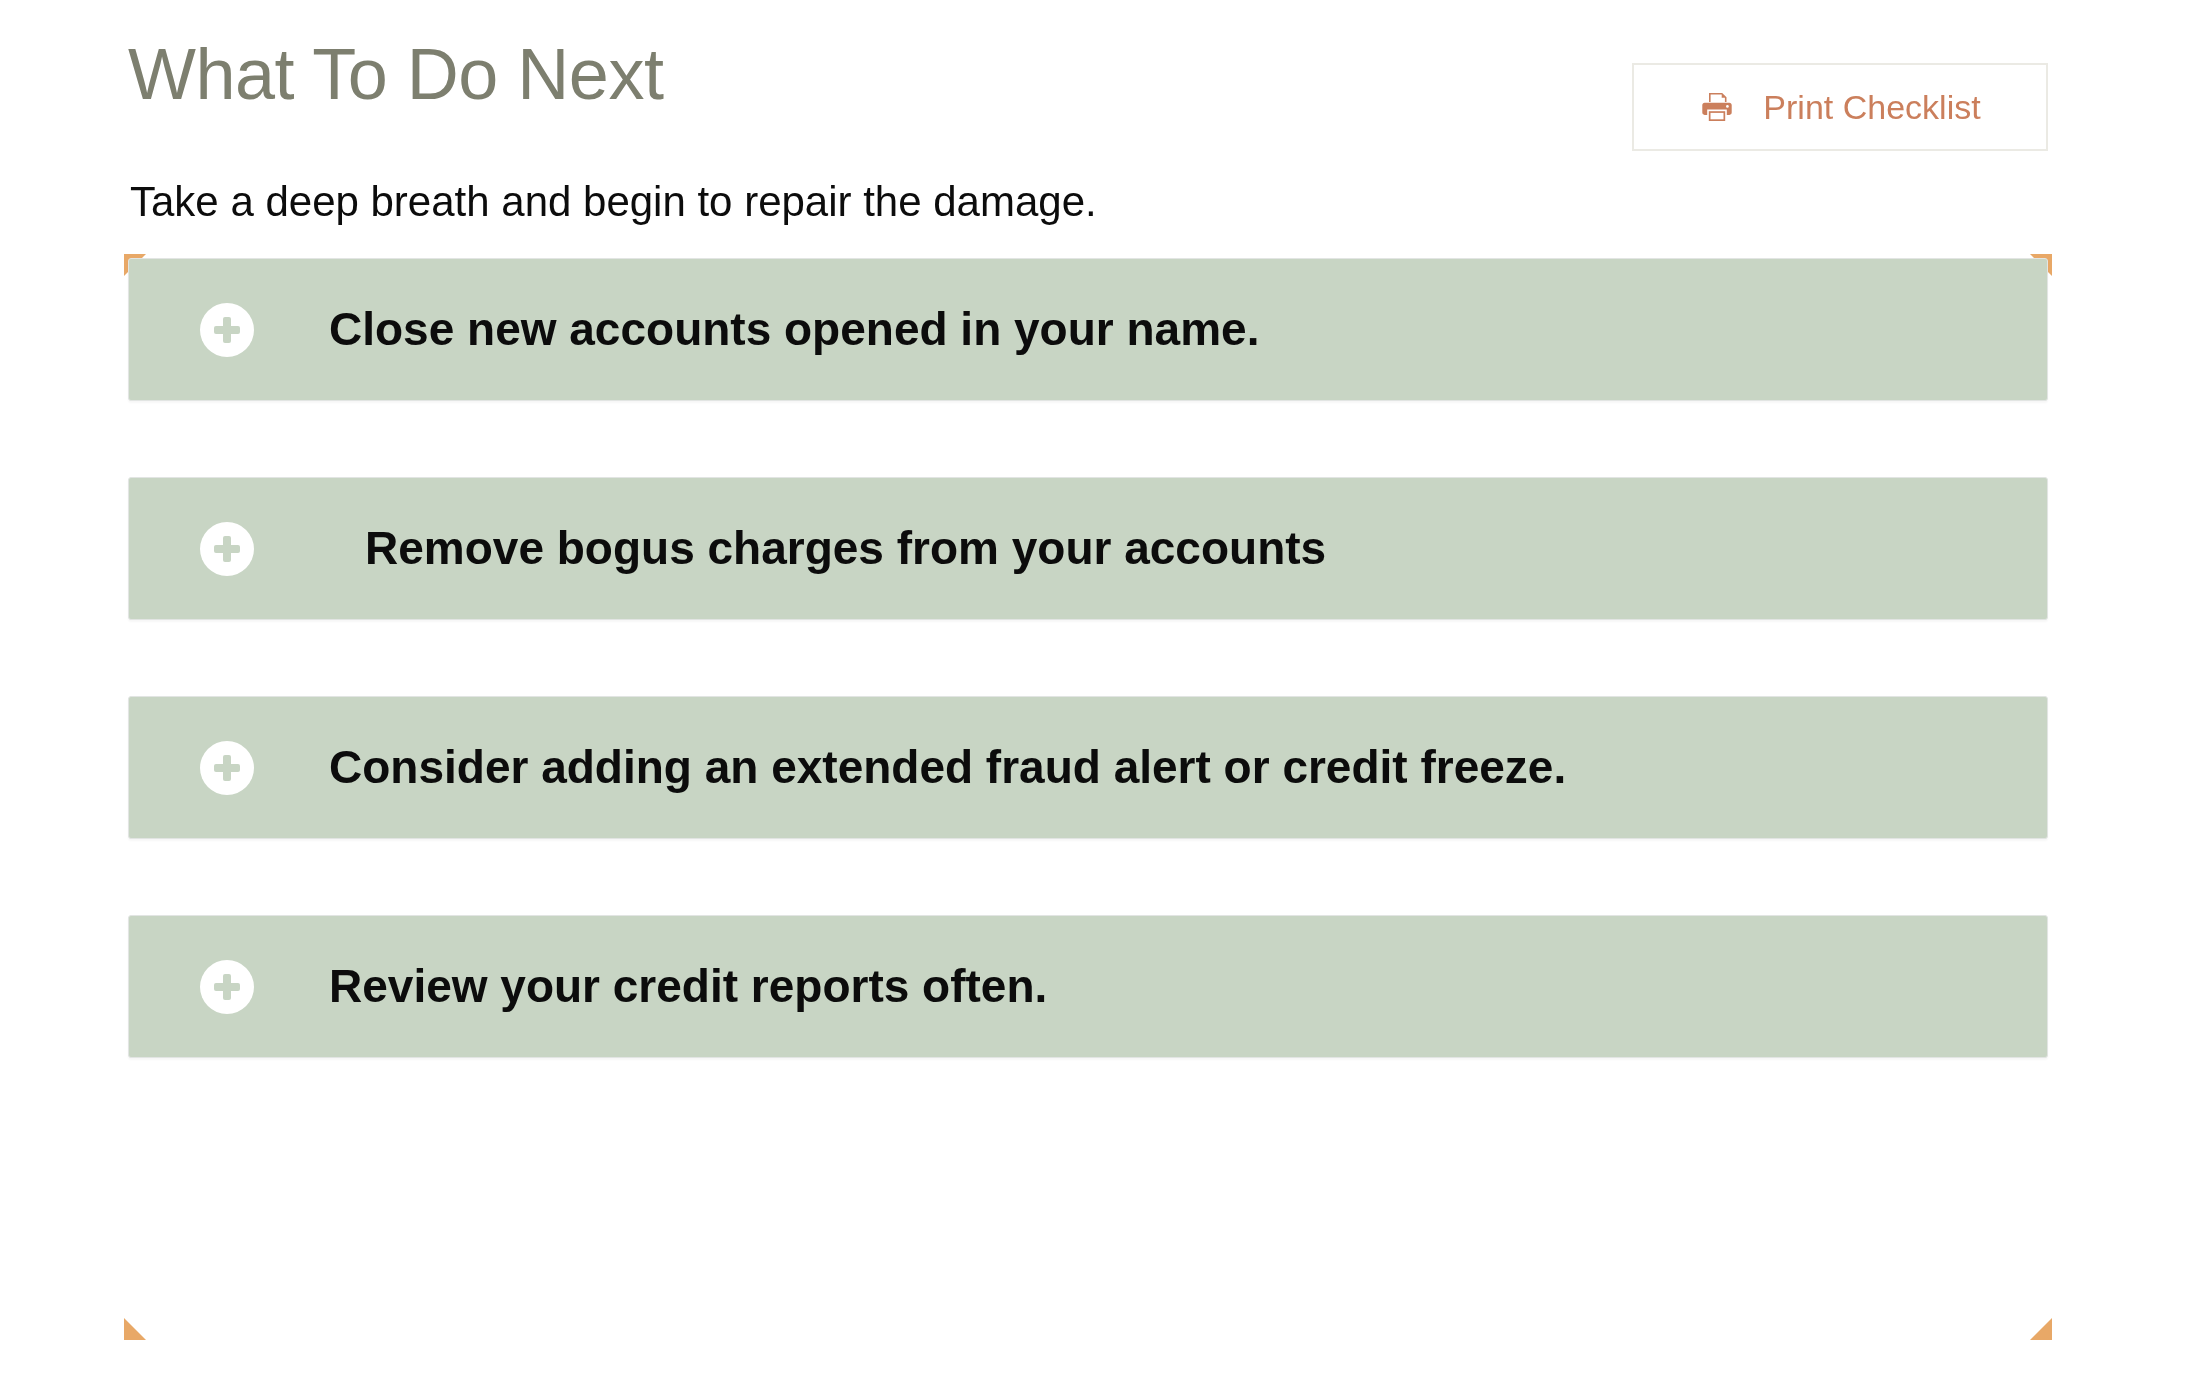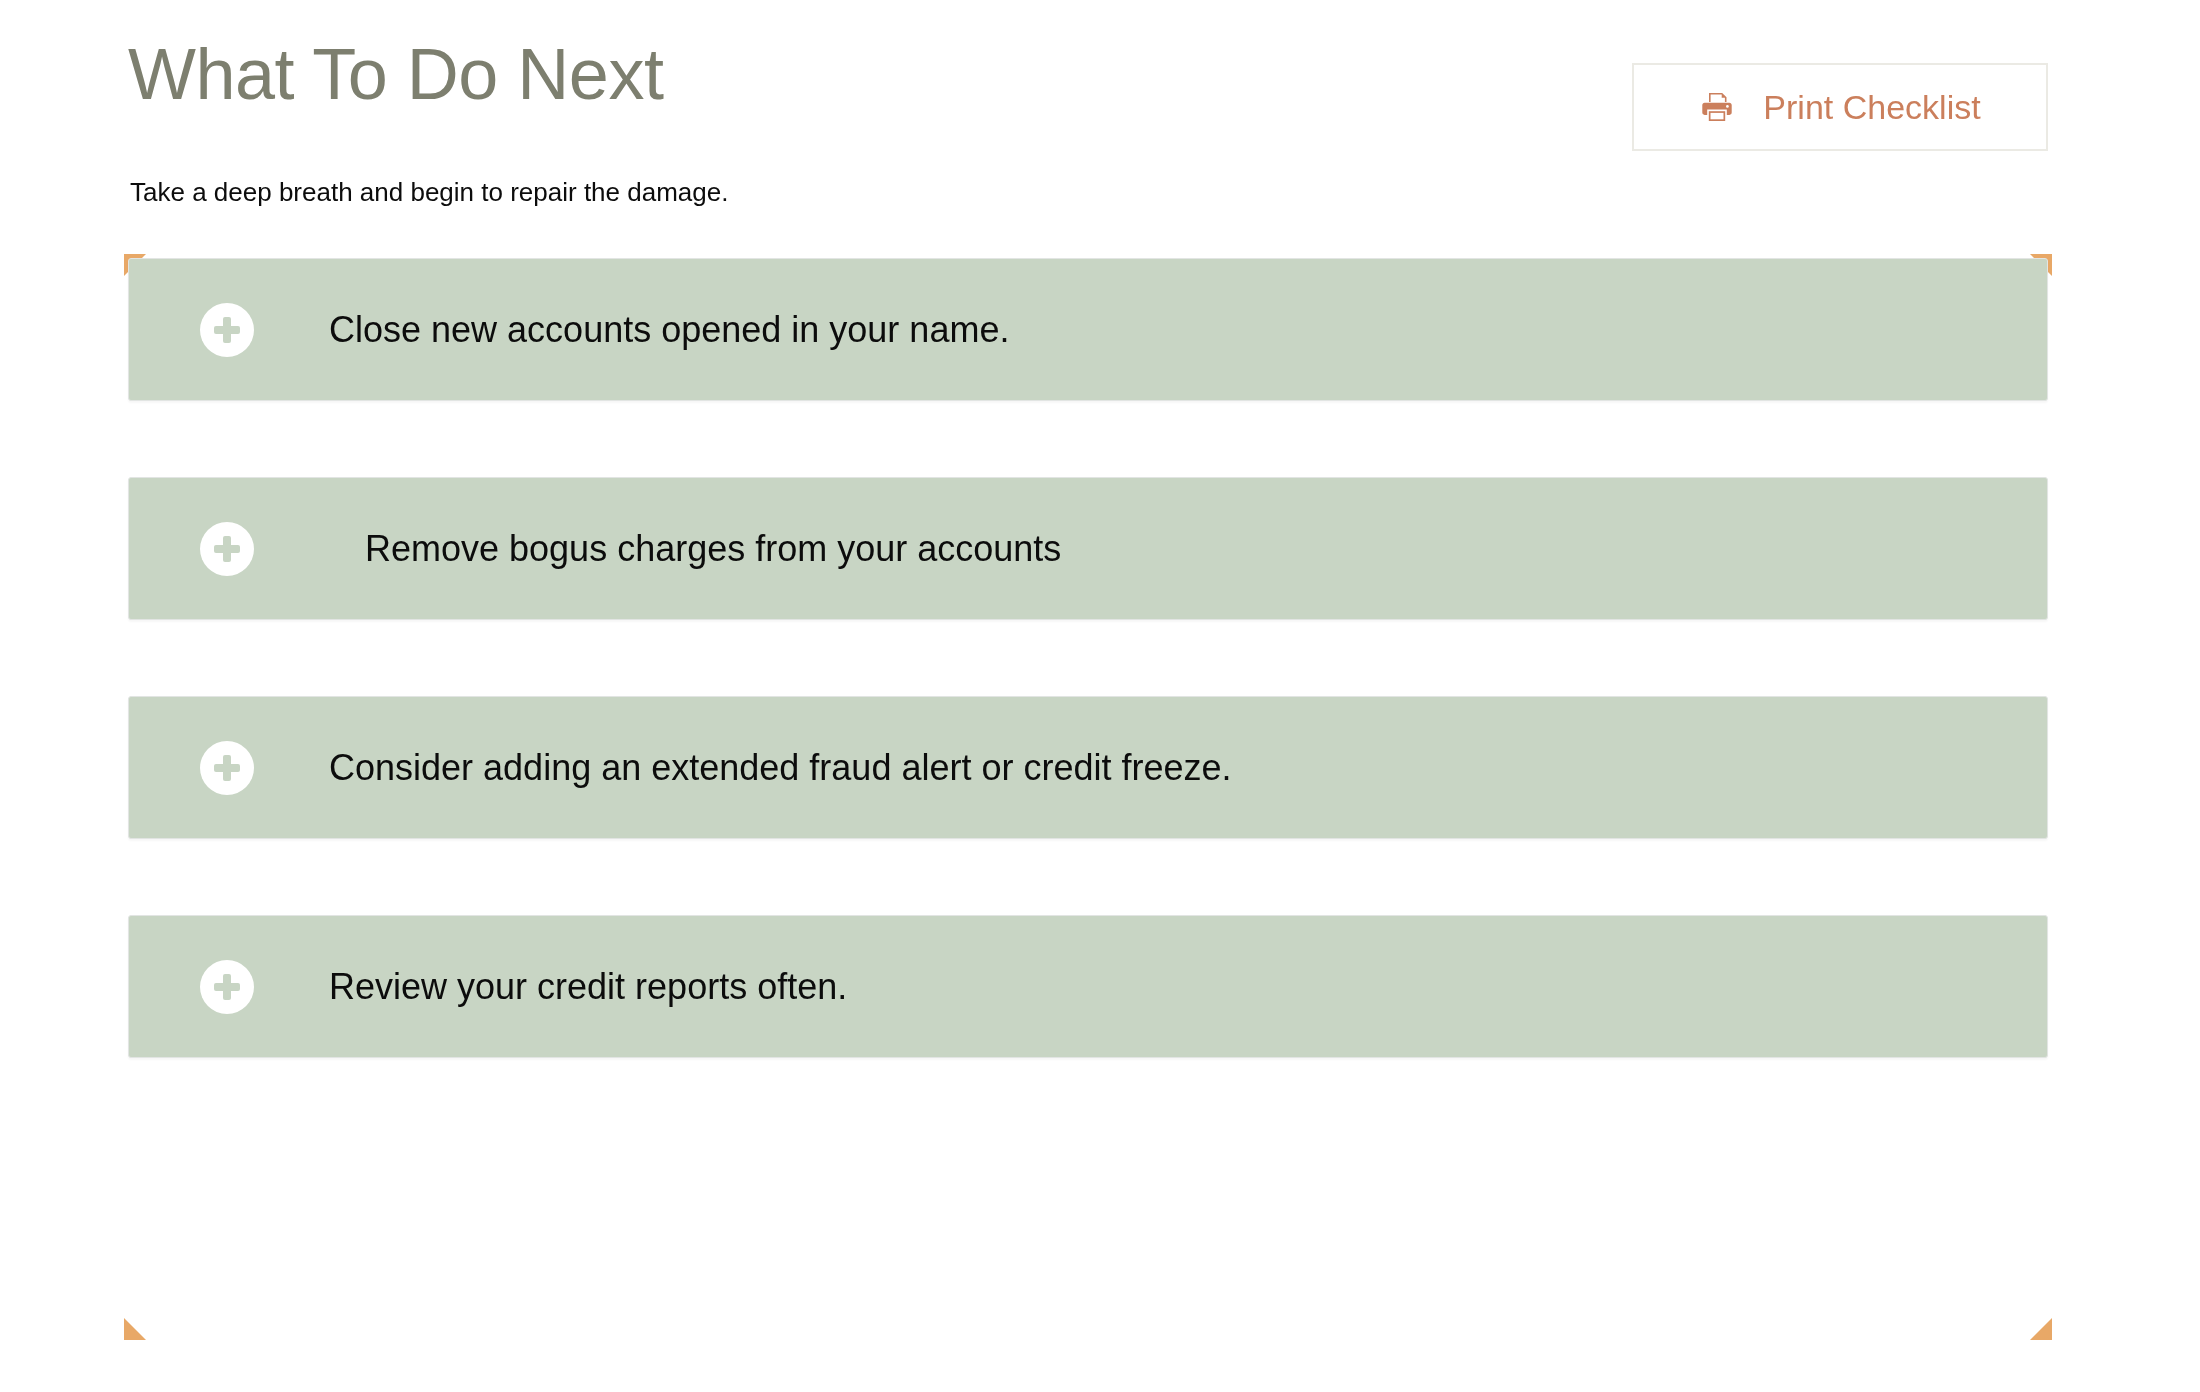--- a/index.html
+++ b/index.html
@@ -38,21 +38,21 @@
     letter-spacing: -0.5px;
     color: #7d7f6f;
     line-height: 1.12;
     white-space: nowrap;
   }
 
   .page-subtitle {
     position: absolute;
     left: 2px;
     top: 142px;
-    font-size: 26px;
+    font-size: 42px;
     font-weight: 400;
     color: #0c0c0c;
     line-height: 1.25;
     white-space: nowrap;
   }
 
   
   .print-button {
     position: absolute;
     left: 1632px;
@@ -163,22 +163,22 @@
     transform: translate(-50%, -50%);
   }
   .plus-icon::after {
     left: 50%; top: 50%;
     width: 8px; height: 26px;
     transform: translate(-50%, -50%);
   }
 
   .accordion-label {
     margin-left: 75px;
-    font-size: 36px;
-    font-weight: 400;
+    font-size: 46px;
+    font-weight: 700;
     color: #0c0c0c;
     line-height: 1.2;
     white-space: nowrap;
   }
 </style>
 </head>
 <body>
 
 <div class="page">
 

